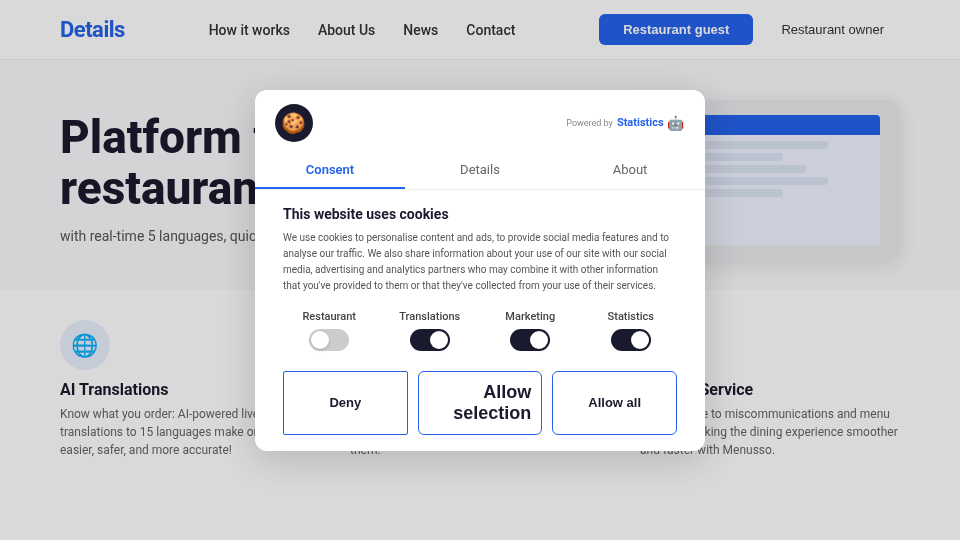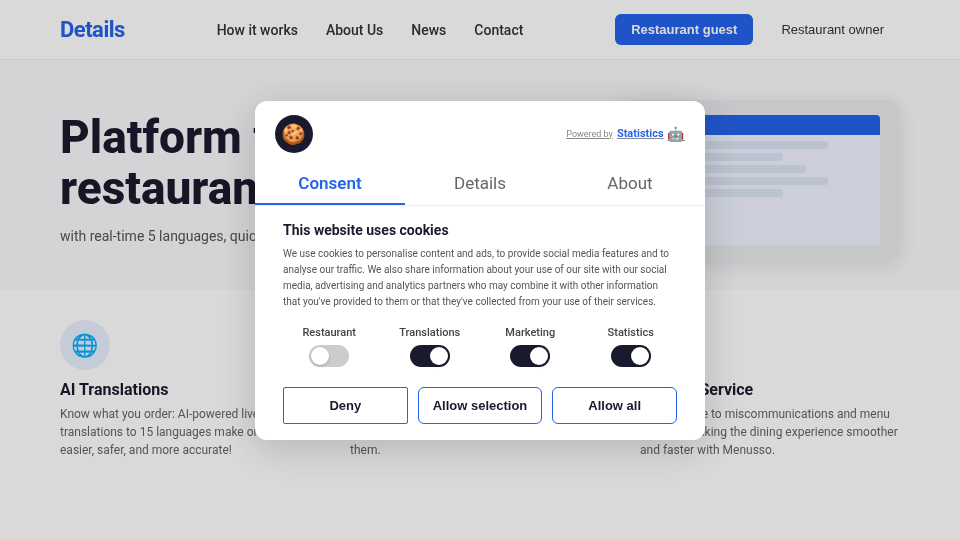--- a/index.html
+++ b/index.html
@@ -14,21 +14,21 @@
     .navbar-logo {
       font-size: 22px; font-weight: 700; color: #2563eb; letter-spacing: -0.5px;
     }
     .navbar-links { display: flex; gap: 28px; align-items: center; }
     .navbar-links a {
       text-decoration: none; color: #333; font-size: 14px; font-weight: 500;
     }
     .navbar-actions { display: flex; gap: 12px; align-items: center; }
     .btn-guest {
       background: #2563eb; color: #fff; border: none; border-radius: 6px;
-      padding: 8px 16px; font-size: 13px; font-weight: 600; cursor: pointer;
+      padding: 8px 24px; font-size: 13px; font-weight: 600; cursor: pointer;
     }
     .btn-owner {
       background: transparent; color: #333; border: none;
       padding: 8px 16px; font-size: 13px; font-weight: 500; cursor: pointer;
     }
 
     
     .hero {
       background: #f8f9fb; padding: 40px 60px 30px;
       display: flex; align-items: center; justify-content: space-between;
@@ -83,30 +83,30 @@
     }
     .cookie-header {
       display: flex; align-items: center; justify-content: space-between;
       padding: 14px 20px 0;
     }
     .cookie-logo {
       width: 38px; height: 38px; background: #1a1a2e; border-radius: 50%;
       display: flex; align-items: center; justify-content: center; font-size: 18px;
     }
     .cookiebot-badge {
-      font-size: 10px; color: #888; display: flex; align-items: center; gap: 4px; text-decoration: underline;
+      font-size: 10px; color: #888; display: flex; align-items: center; gap: 4px;
     }
     .cookiebot-badge span { font-size: 9px; }
 
     
     .cookie-tabs {
       display: flex; border-bottom: 1px solid #eee; margin-top: 10px;
     }
     .cookie-tab {
-      flex: 1; text-align: center; padding: 10px; font-size: 17px;
+      flex: 1; text-align: center; padding: 10px; font-size: 13px;
       color: #666; cursor: pointer; border-bottom: 2px solid transparent;
     }
     .cookie-tab.active { color: #2563eb; border-bottom: 2px solid #2563eb; font-weight: 600; }
 
     
     .cookie-body { padding: 16px 28px; }
     .cookie-body h3 { font-size: 14px; font-weight: 700; color: #1a1a2e; margin-bottom: 8px; }
     .cookie-body p { font-size: 10px; color: #555; line-height: 1.6; }
 
     
@@ -128,21 +128,21 @@
     .toggle.on .toggle-knob { left: 20px; }
 
     
     .cookie-actions { display: grid; grid-template-columns: repeat(3, 1fr); gap: 10px; margin-top: 4px; }
     .btn-deny {
       border: 1.5px solid #2563eb; background: #fff; color: #1a1a2e;
       border-radius: 2px; padding: 10px; font-size: 13px; font-weight: 600; cursor: pointer;
     }
     .btn-selection {
       border: 1.5px solid #2563eb; background: #fff; color: #1a1a2e;
-      border-radius: 6px; padding: 10px; font-size: 13px; font-weight: 600; cursor: pointer;
+      border-radius: 6px; padding: 10px; font-size: 18px; font-weight: 600; cursor: pointer; text-align: right;
     }
     .btn-allow {
       border: 1.5px solid #2563eb; background: #fff; color: #1a1a2e;
       border-radius: 6px; padding: 10px; font-size: 13px; font-weight: 600; cursor: pointer;
     }
   </style>
 </head>
 <body>
 
 <nav class="navbar">

